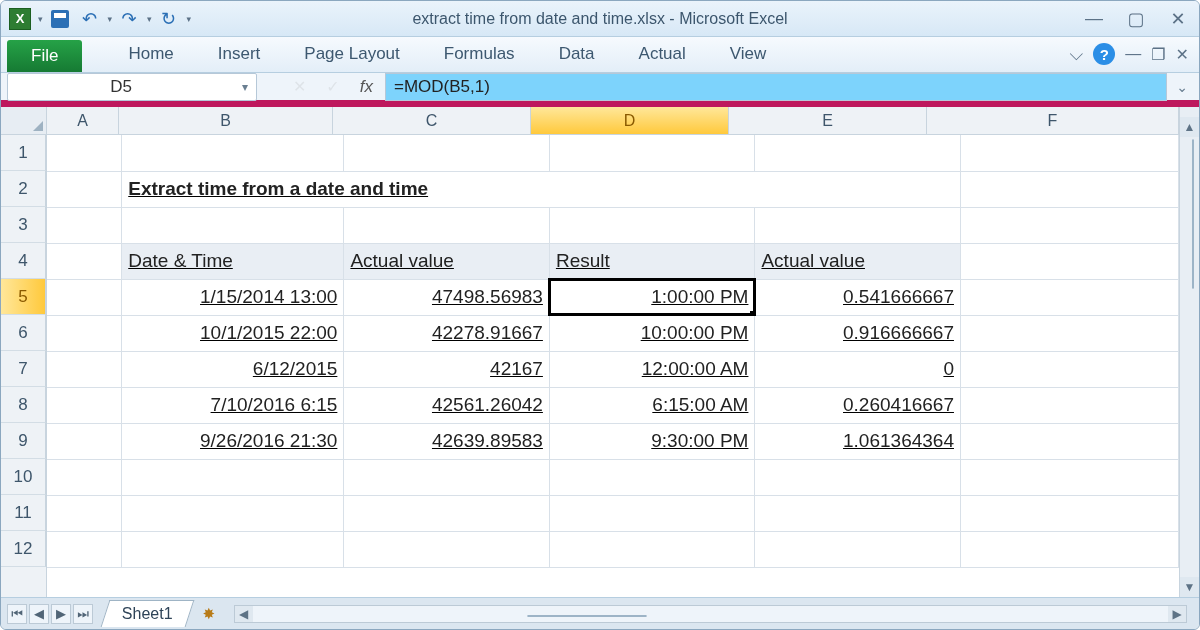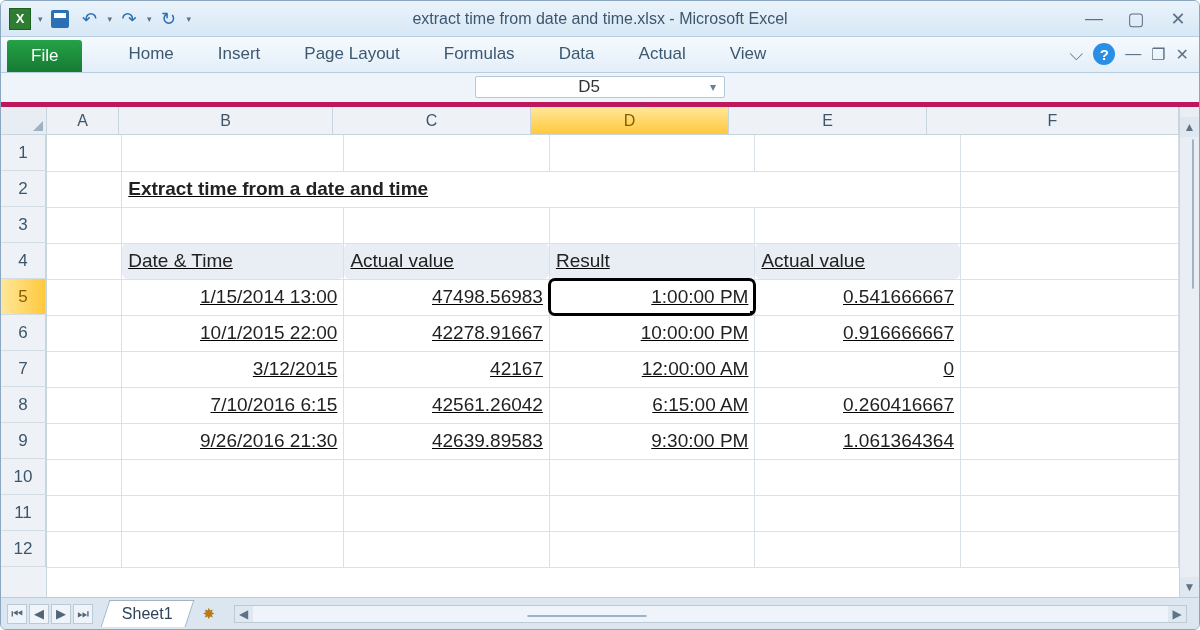--- a/index.html
+++ b/index.html
@@ -64,26 +64,25 @@
   .help-circle {
     width:22px;height:22px;border-radius:50%;
     background:#2b8ee6;color:#fff;display:flex;align-items:center;justify-content:center;
     font-weight:bold;font-size:15px;
   }
 
   
   .fbar {
     height: 34px;
     background:#eef4fa;
-    border-bottom:5px solid #be185d;
+    border-bottom:7px solid #be185d;
     display:flex;
     align-items:center;
     padding:3px 6px;
     gap:4px;
-    flex-direction:column;
   }
   .namebox-wrap {
     width:250px; height:28px;
     display:flex; align-items:center;
     background:#fff; border:1px solid #b6c8d8;
     border-radius:2px;
   }
   .namebox-wrap .nb-text { flex:1; text-align:center; font-size:17px; color:#333;}
   .namebox-wrap .nb-dd { width:22px; text-align:center; color:#6a7f91; font-size:12px;}
   .fx-left { width:120px; height:28px; display:flex; align-items:center; justify-content:flex-end; padding-right:8px; color:#888; gap:20px;}
@@ -132,21 +131,21 @@
   .r { text-align:right; }
   .selcell {
     outline:3px solid #000; outline-offset:-2px;
     position:relative;
   }
   .selcell::after{
     content:""; position:absolute; right:-3px; bottom:-3px; width:7px; height:7px; background:#000;
   }
 
   
-  .databox td { border-color:#cdd7df;border-radius:6px; }
+  .databox td { border-color:#cdd7df; }
 
   
   .vscroll {
     width:20px; background:#e8eef4; border-left:1px solid #c8d4de;
     display:flex; flex-direction:column; align-items:center;
   }
   .vscroll .sbtn { height:20px; width:100%; display:flex;align-items:center;justify-content:center; color:#5e7386; font-size:12px; background:#dfe8f0;}
   .vscroll .strack { flex:1; position:relative; }
   .vscroll .sthumb { position:absolute; top:2px; left:2px; right:2px; height:150px; background:linear-gradient(#d3e0ec,#b9ccdd); border:1px solid #9db4c7; border-radius:2px;}
   .splitgrip { height:10px; background:#cfdbe6; }
@@ -339,21 +338,21 @@
             <td></td>
             <td class="r">10/1/2015 22:00</td>
             <td class="r">42278.91667</td>
             <td class="r">10:00:00 PM</td>
             <td class="r">0.916666667</td>
             <td></td>
           </tr>
 
           <tr class="databox">
             <td></td>
-            <td class="r">3/12/2015</td>
+            <td class="r">6/12/2015</td>
             <td class="r">42167</td>
             <td class="r">12:00:00 AM</td>
             <td class="r">0</td>
             <td></td>
           </tr>
 
           <tr class="databox">
             <td></td>
             <td class="r">7/10/2016 6:15</td>
             <td class="r">42561.26042</td>

